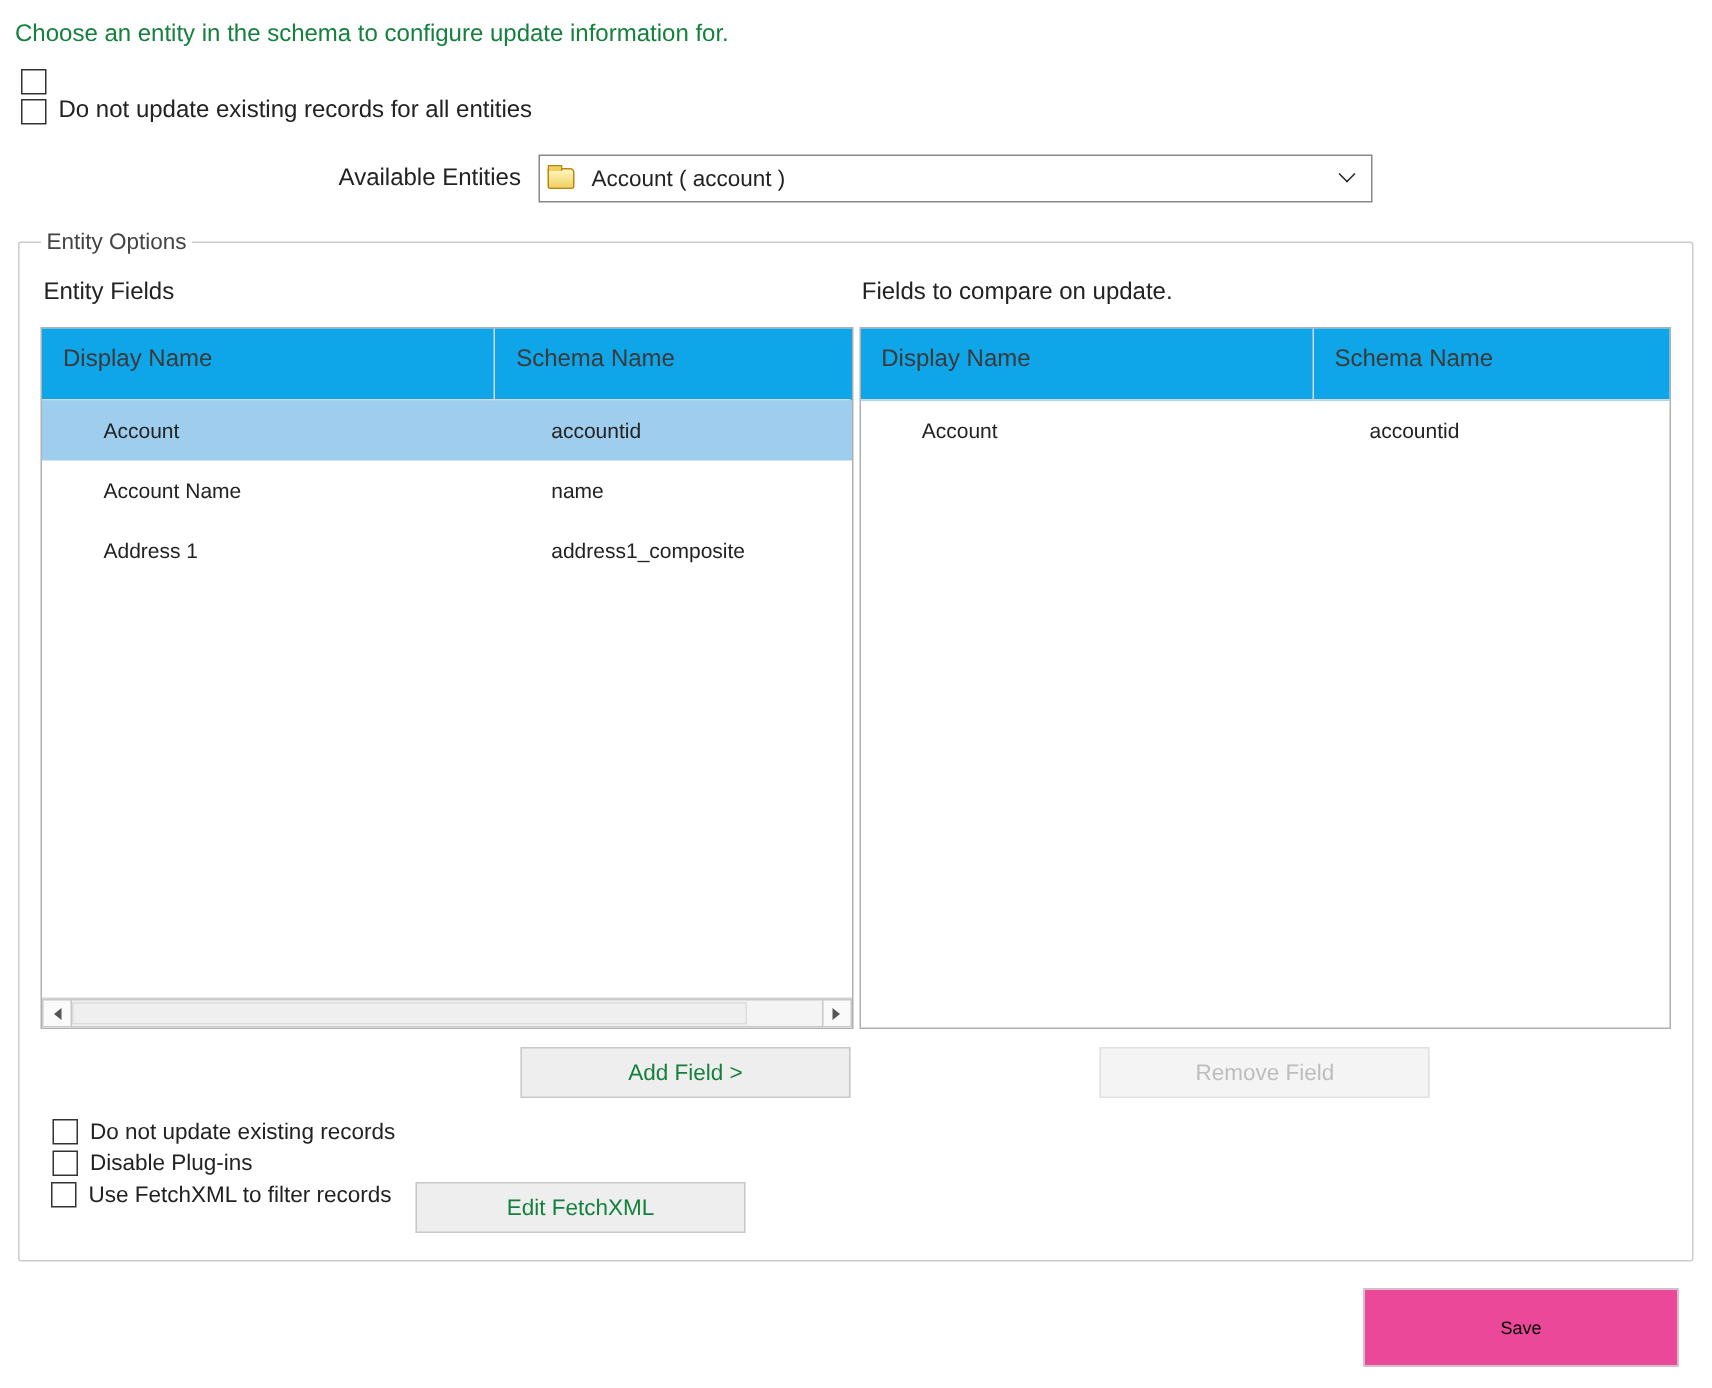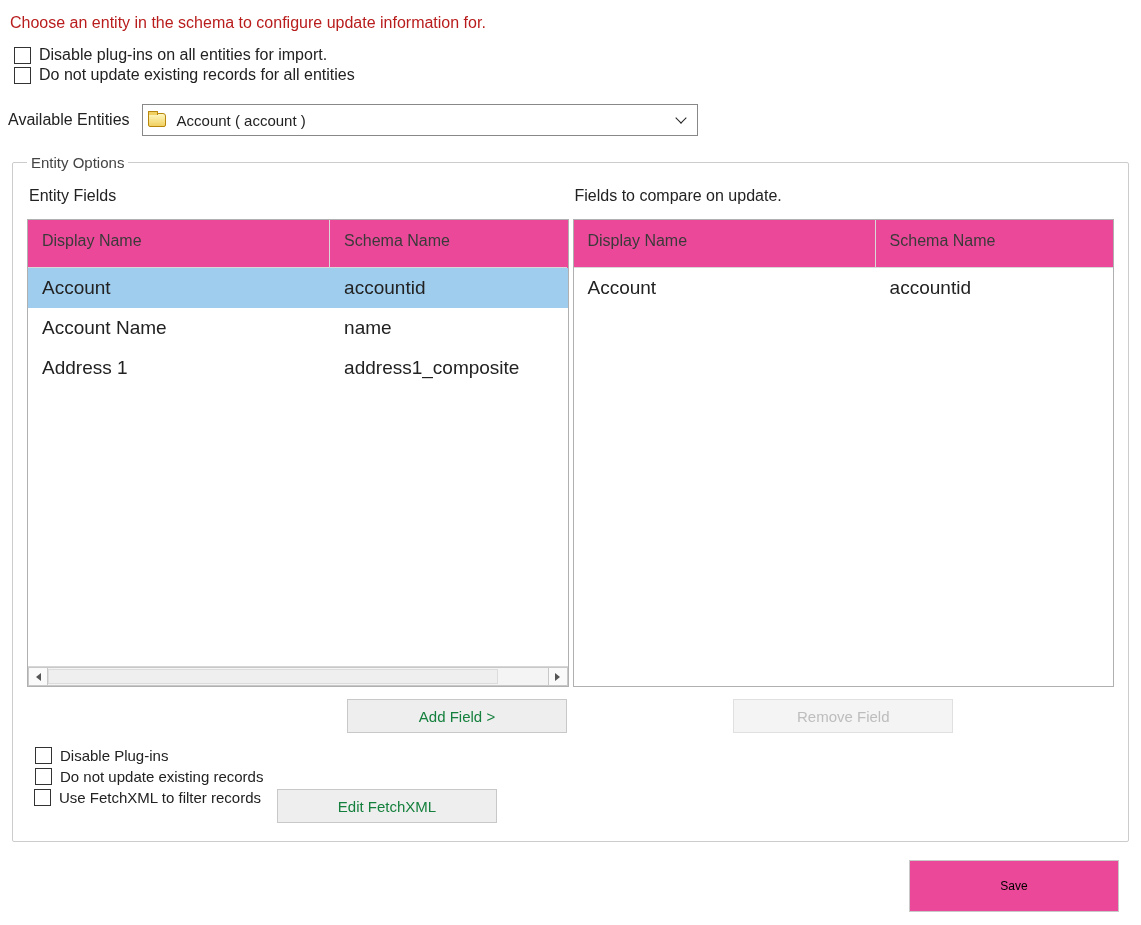--- a/index.html
+++ b/index.html
@@ -6,21 +6,21 @@
   body {
     margin: 0;
     padding: 8px;
     font-family: "Segoe UI", Tahoma, sans-serif;
     font-size: 15px;
     color: #222;
     background: #fff;
     width: 1141px;
   }
   .intro {
-    color: #b91c1c;
+    color: #15803d;
     margin: 6px 0 14px 2px;
     font-size: 16px;
   }
   .cb-row {
     display: flex;
     align-items: center;
     margin: 2px 0 2px 6px;
     font-size: 16px;
   }
   .cb {
@@ -28,20 +28,21 @@
     height: 17px;
     border: 1px solid #333;
     background: #fff;
     margin-right: 8px;
     flex-shrink: 0;
   }
   .avail-row {
     display: flex;
     align-items: center;
     margin: 20px 0 18px 0;
+    justify-content: center;
   }
   .avail-label {
     font-size: 16px;
     margin-right: 12px;
   }
   .combo {
     display: flex;
     align-items: center;
     border: 1px solid #888;
     height: 32px;
@@ -117,21 +118,21 @@
   .grid {
     border: 1px solid #b0b0b0;
     height: 468px;
     display: flex;
     flex-direction: column;
     background: #fff;
   }
   .grid-header {
     display: flex;
     height: 48px;
-    background: #ec4899;
+    background: #0ea5e9;
   }
   .grid-header .hcell {
     border-right: 1px solid #d8d8d8;
     border-bottom: 1px solid #d8d8d8;
     padding: 12px 14px;
     font-size: 16px;
     color: #3a3a3a;
   }
   .grid-header .hcell:last-child { border-right: none; }
   .grid-body {
@@ -139,21 +140,22 @@
     overflow: hidden;
   }
   .grow {
     display: flex;
     height: 40px;
     align-items: center;
   }
   .grow.selected { background: #9fcdee; }
   .gcell {
     padding: 0 14px;
-    font-size: 19px;
+    font-size: 14px;
+    margin-left: 27px;
   }
   .c1 { width: 56%; }
   .c2 { width: 44%; }
   .hscroll {
     height: 20px;
     border-top: 1px solid #d6d6d6;
     display: flex;
     align-items: stretch;
     background: #f4f4f4;
   }
@@ -240,21 +242,20 @@
     cursor: pointer;
   }
 </style>
 </head>
 <body>
 
 <div class="intro">Choose an entity in the schema to configure update information for.</div>
 
 <div class="cb-row">
   <span class="cb"></span>
-  <span>Disable plug-ins on all entities for import.</span>
 </div>
 <div class="cb-row">
   <span class="cb"></span>
   <span>Do not update existing records for all entities</span>
 </div>
 
 <div class="avail-row">
   <span class="avail-label">Available Entities</span>
   <div class="combo">
     <span class="combo-icon">
@@ -324,25 +325,25 @@
       </div>
       <div class="btn-row right">
         <button class="btn disabled">Remove Field</button>
       </div>
     </div>
   </div>
 
   <div class="below-opts">
     <div class="cb-row">
       <span class="cb"></span>
-      <span>Disable Plug-ins</span>
+      <span>Do not update existing records</span>
     </div>
     <div class="cb-row">
       <span class="cb"></span>
-      <span>Do not update existing records</span>
+      <span>Disable Plug-ins</span>
     </div>
     <div class="fx-row">
       <div class="cb-row" style="margin:0;">
         <span class="cb"></span>
         <span>Use FetchXML to filter records</span>
       </div>
       <button class="btn sm">Edit FetchXML</button>
     </div>
   </div>
 </fieldset>

